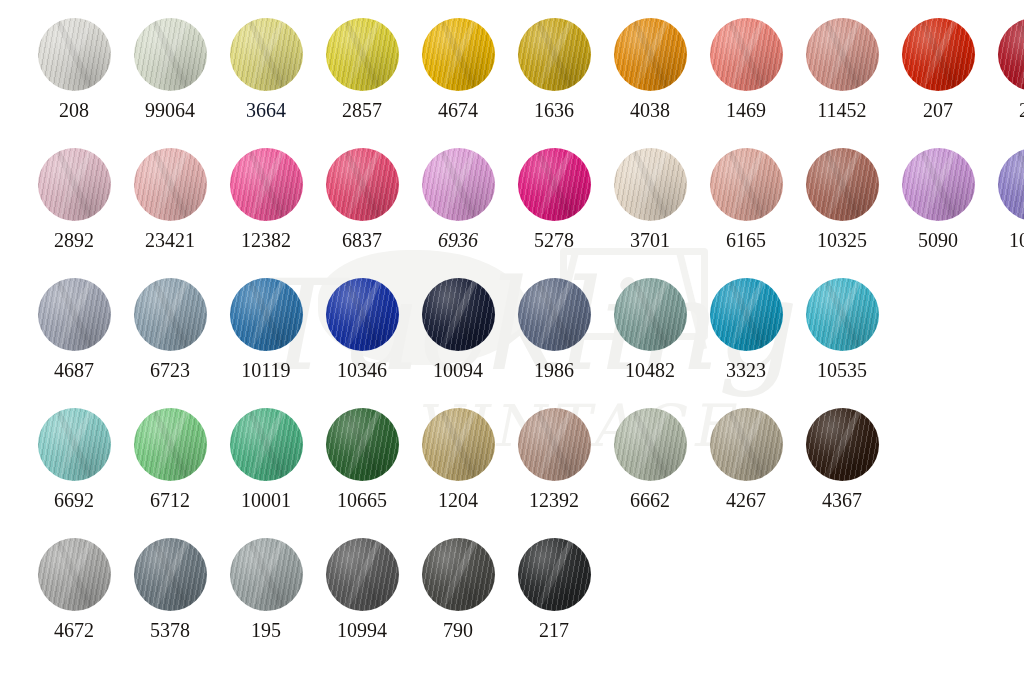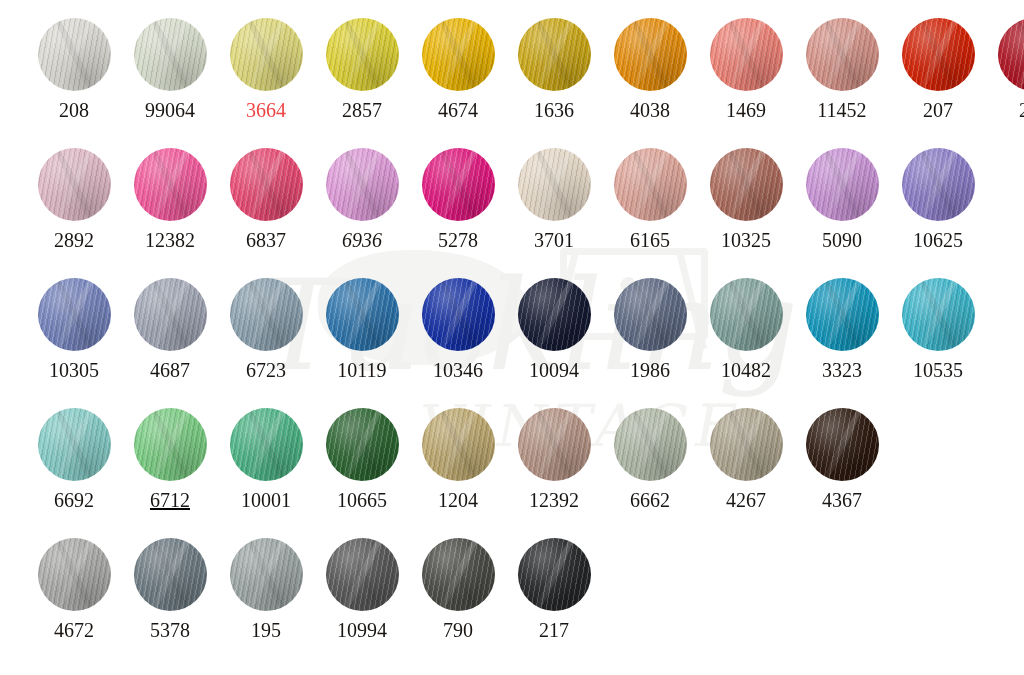--- a/index.html
+++ b/index.html
@@ -206,21 +206,21 @@
         </div>
         <div class="swatch-label" style="color: rgb(25, 21, 18);">99064</div>
       </div>
       <div class="swatch" style="width: 96px;">
         <div class="ball-wrap">
           <div class="ball" style="background: rgb(221, 215, 122); width: 73px; height: 73px;">
             <div class="strand-a"></div>
             <div class="strand-b"></div>
           </div>
         </div>
-        <div class="swatch-label" style="color: #ef4444;">3664</div>
+        <div class="swatch-label" style="color: #0f172a;">3664</div>
       </div>
       <div class="swatch" style="width: 96px;">
         <div class="ball-wrap">
           <div class="ball" style="background: rgb(220, 208, 53); width: 73px; height: 73px;">
             <div class="strand-a"></div>
             <div class="strand-b"></div>
           </div>
         </div>
         <div class="swatch-label" style="color: rgb(25, 21, 18);">2857</div>
       </div>
@@ -293,20 +293,29 @@
         <div class="ball-wrap">
           <div class="ball" style="background: rgb(221, 183, 195); width: 73px; height: 73px;">
             <div class="strand-a"></div>
             <div class="strand-b"></div>
           </div>
         </div>
         <div class="swatch-label" style="color: rgb(25, 21, 18);">2892</div>
       </div>
       <div class="swatch" style="width: 96px;">
         <div class="ball-wrap">
+          <div class="ball" style="background: rgb(230, 177, 176); width: 73px; height: 73px;">
+            <div class="strand-a"></div>
+            <div class="strand-b"></div>
+          </div>
+        </div>
+        <div class="swatch-label" style="color: rgb(25, 21, 18);">23421</div>
+      </div>
+      <div class="swatch" style="width: 96px;">
+        <div class="ball-wrap">
           <div class="ball" style="background: rgb(242, 90, 156); width: 73px; height: 73px;">
             <div class="strand-a"></div>
             <div class="strand-b"></div>
           </div>
         </div>
         <div class="swatch-label" style="color: rgb(25, 21, 18);">12382</div>
       </div>
       <div class="swatch" style="width: 96px;">
         <div class="ball-wrap">
           <div class="ball" style="background: rgb(231, 74, 114); width: 73px; height: 73px;">
@@ -376,29 +385,20 @@
             <div class="strand-a"></div>
             <div class="strand-b"></div>
           </div>
         </div>
         <div class="swatch-label" style="color: rgb(25, 21, 18);">10625</div>
       </div>
     </div>
     <div class="swatch-row" style="position: absolute; left: 26px; top: 278px;">
       <div class="swatch" style="width: 96px;">
         <div class="ball-wrap">
-          <div class="ball" style="background: rgb(116, 130, 187); width: 73px; height: 73px;">
-            <div class="strand-a"></div>
-            <div class="strand-b"></div>
-          </div>
-        </div>
-        <div class="swatch-label" style="color: rgb(25, 21, 18);">10305</div>
-      </div>
-      <div class="swatch" style="width: 96px;">
-        <div class="ball-wrap">
           <div class="ball" style="background: rgb(160, 165, 180); width: 73px; height: 73px;">
             <div class="strand-a"></div>
             <div class="strand-b"></div>
           </div>
         </div>
         <div class="swatch-label" style="color: rgb(25, 21, 18);">4687</div>
       </div>
       <div class="swatch" style="width: 96px;">
         <div class="ball-wrap">
           <div class="ball" style="background: rgb(139, 160, 174); width: 73px; height: 73px;">
@@ -475,21 +475,21 @@
     <div class="swatch-row" style="position: absolute; left: 26px; top: 408px;">
       <div class="swatch" style="width: 96px;">
         <div class="ball-wrap">
           <div class="ball" style="background: rgb(132, 202, 197); width: 73px; height: 73px;">
             <div class="strand-a"></div>
             <div class="strand-b"></div>
           </div>
         </div>
         <div class="swatch-label" style="color: rgb(25, 21, 18);">6692</div>
       </div>
-      <div class="swatch" style="width: 96px; text-decoration: underline;">
+      <div class="swatch" style="width: 96px;">
         <div class="ball-wrap">
           <div class="ball" style="background: rgb(121, 203, 130); width: 73px; height: 73px;">
             <div class="strand-a"></div>
             <div class="strand-b"></div>
           </div>
         </div>
         <div class="swatch-label" style="color: rgb(25, 21, 18);">6712</div>
       </div>
       <div class="swatch" style="width: 96px;">
         <div class="ball-wrap">

